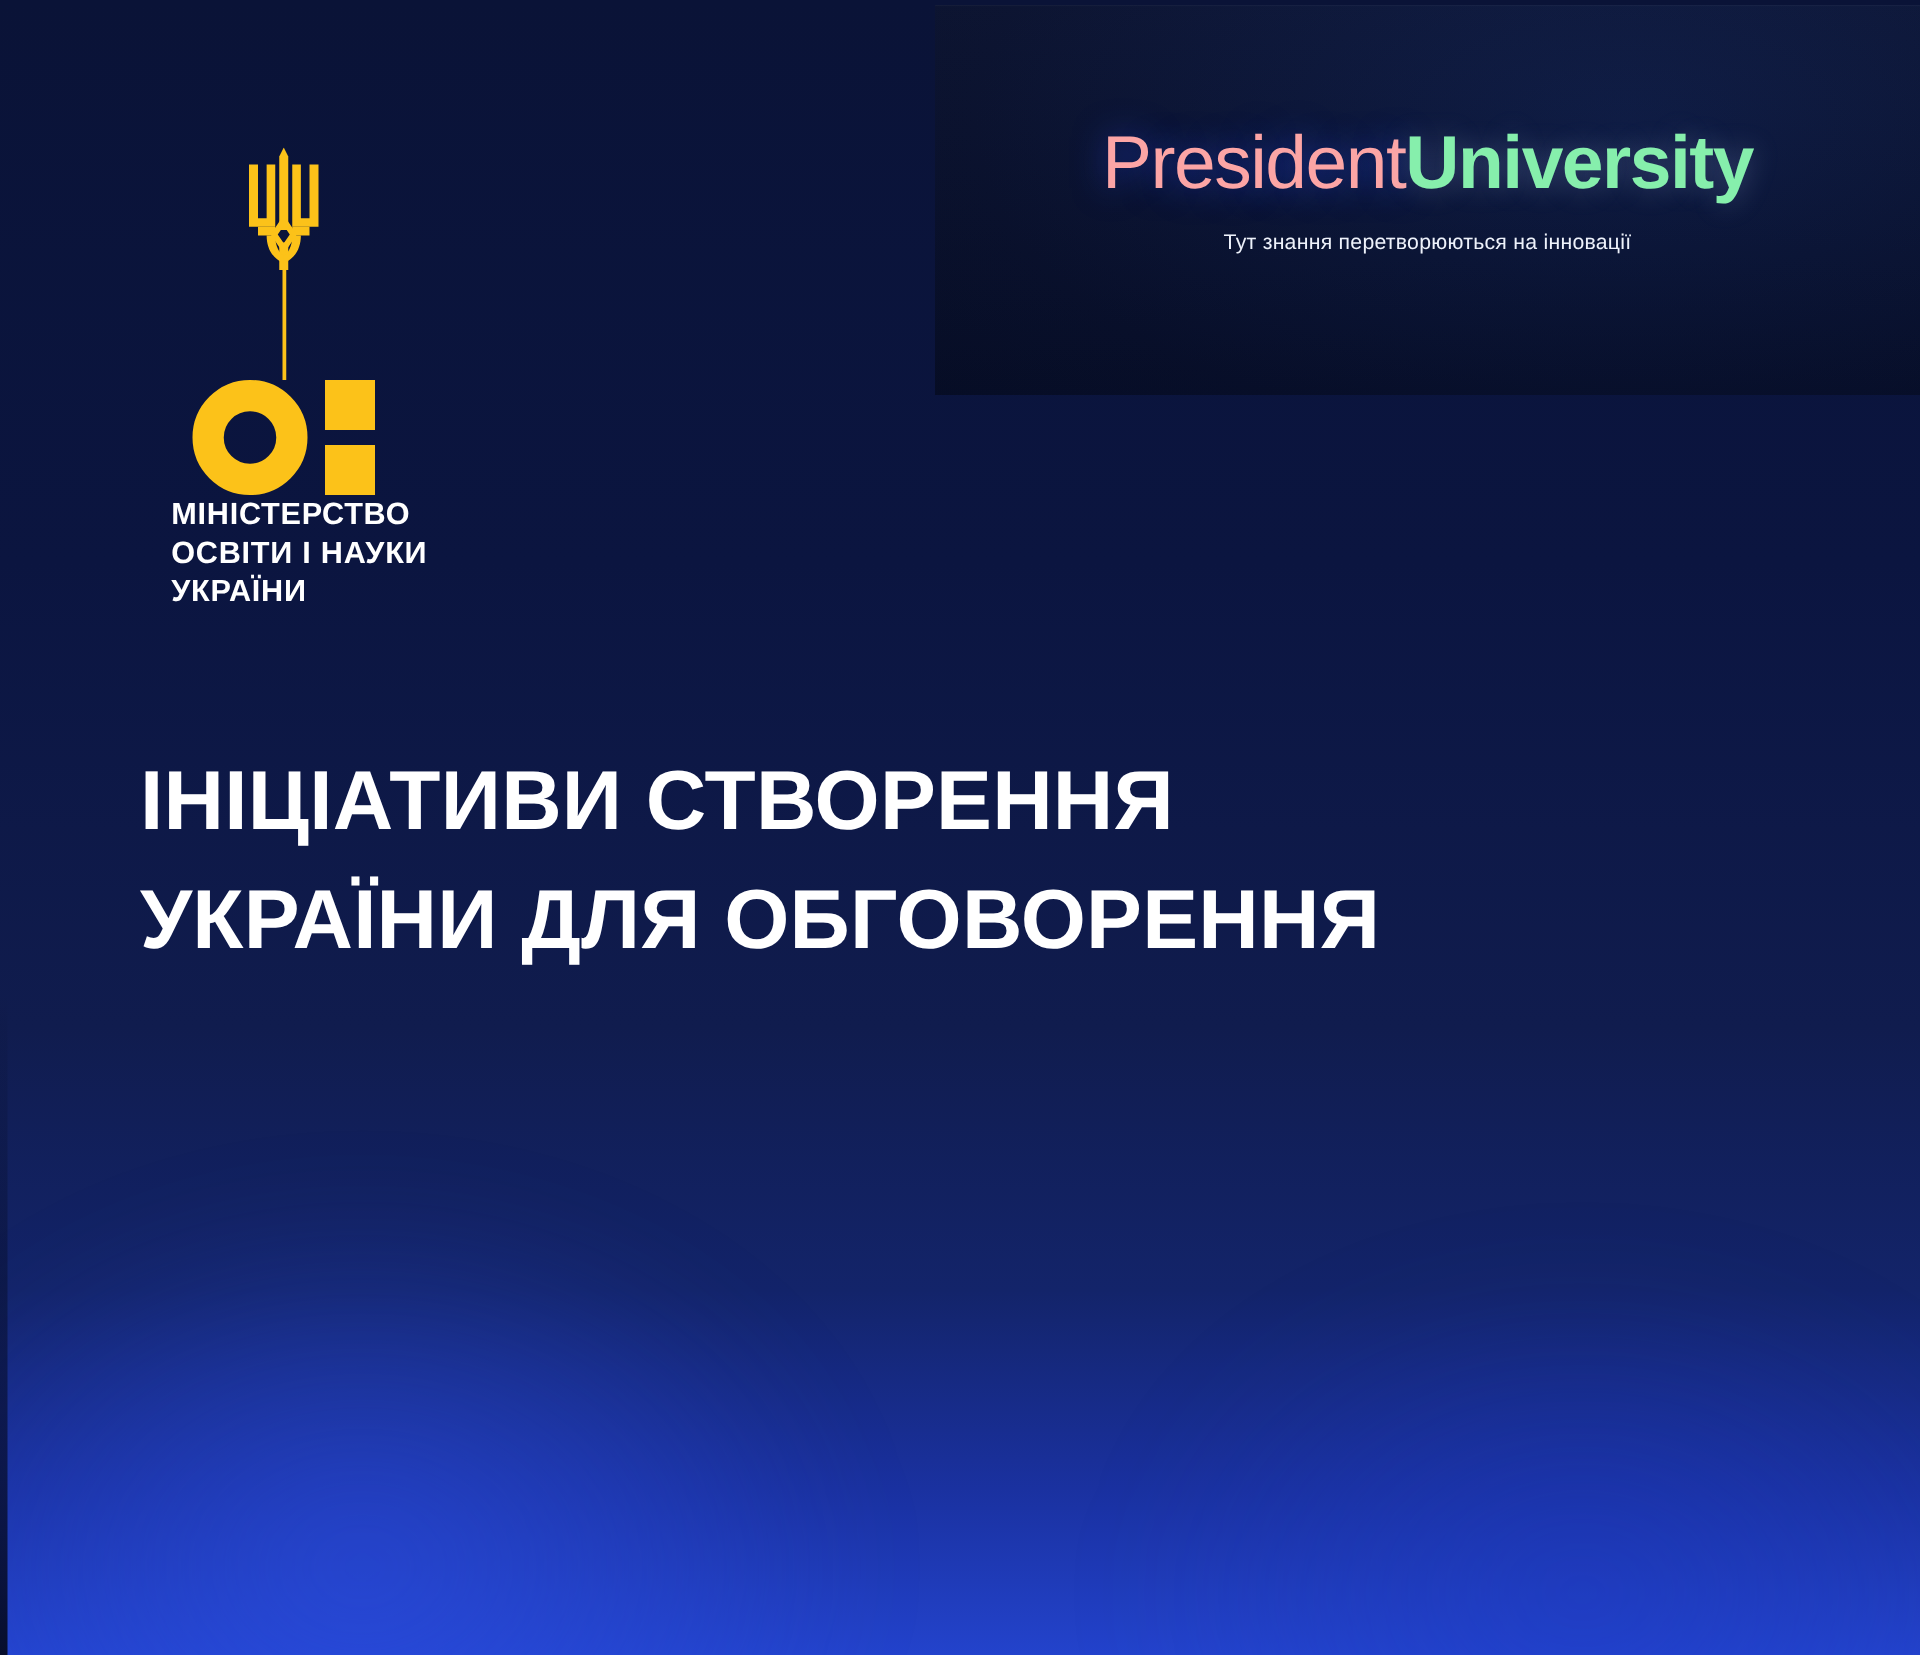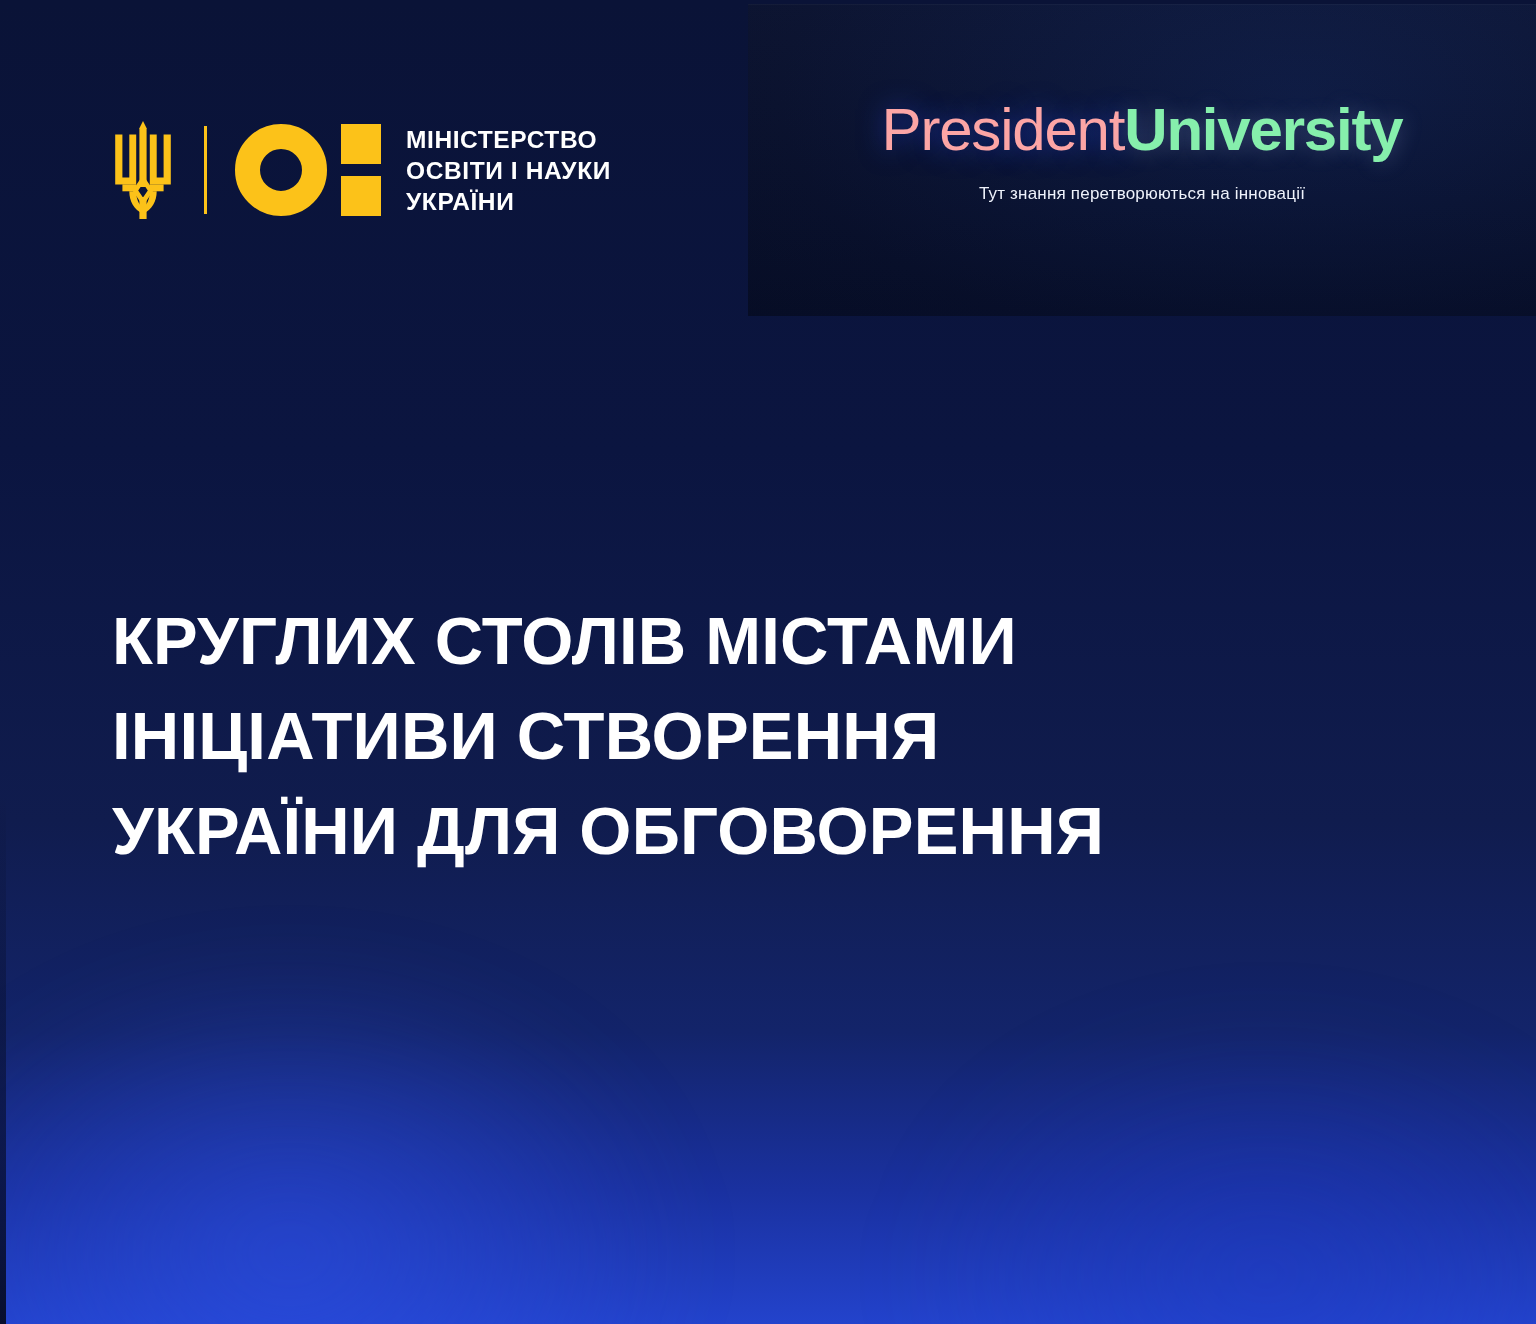--- a/index.html
+++ b/index.html
@@ -79,20 +79,21 @@
   }
 
   
   .mon-logo {
     position: absolute;
     left: 112px;
     top: 118px;
     display: flex;
     align-items: center;
     height: 104px;
+    flex-direction: column;
   }
   .tryzub {
     width: 62px;
     height: 98px;
     display: block;
     flex: 0 0 auto;
   }
   .mon-divider {
     width: 3px;
     height: 88px;
@@ -240,18 +241,17 @@
       <div>УКРАЇНИ</div>
     </div>
   </div>
 
   <div class="pu-lockup">
     <div class="pu-wordmark"><span class="pu-president">President</span><span class="pu-university">University</span></div>
     <div class="pu-tagline">Тут знання перетворюються на інновації</div>
   </div>
 
   <h1 class="headline">
-    <span class="ln">КРУГЛИХ СТОЛІВ МІСТАМИ</span>
     <span class="ln">ІНІЦІАТИВИ СТВОРЕННЯ</span>
     <span class="ln">УКРАЇНИ ДЛЯ ОБГОВОРЕННЯ</span>
   </h1>
 
 </div>
 
 </body></html>

